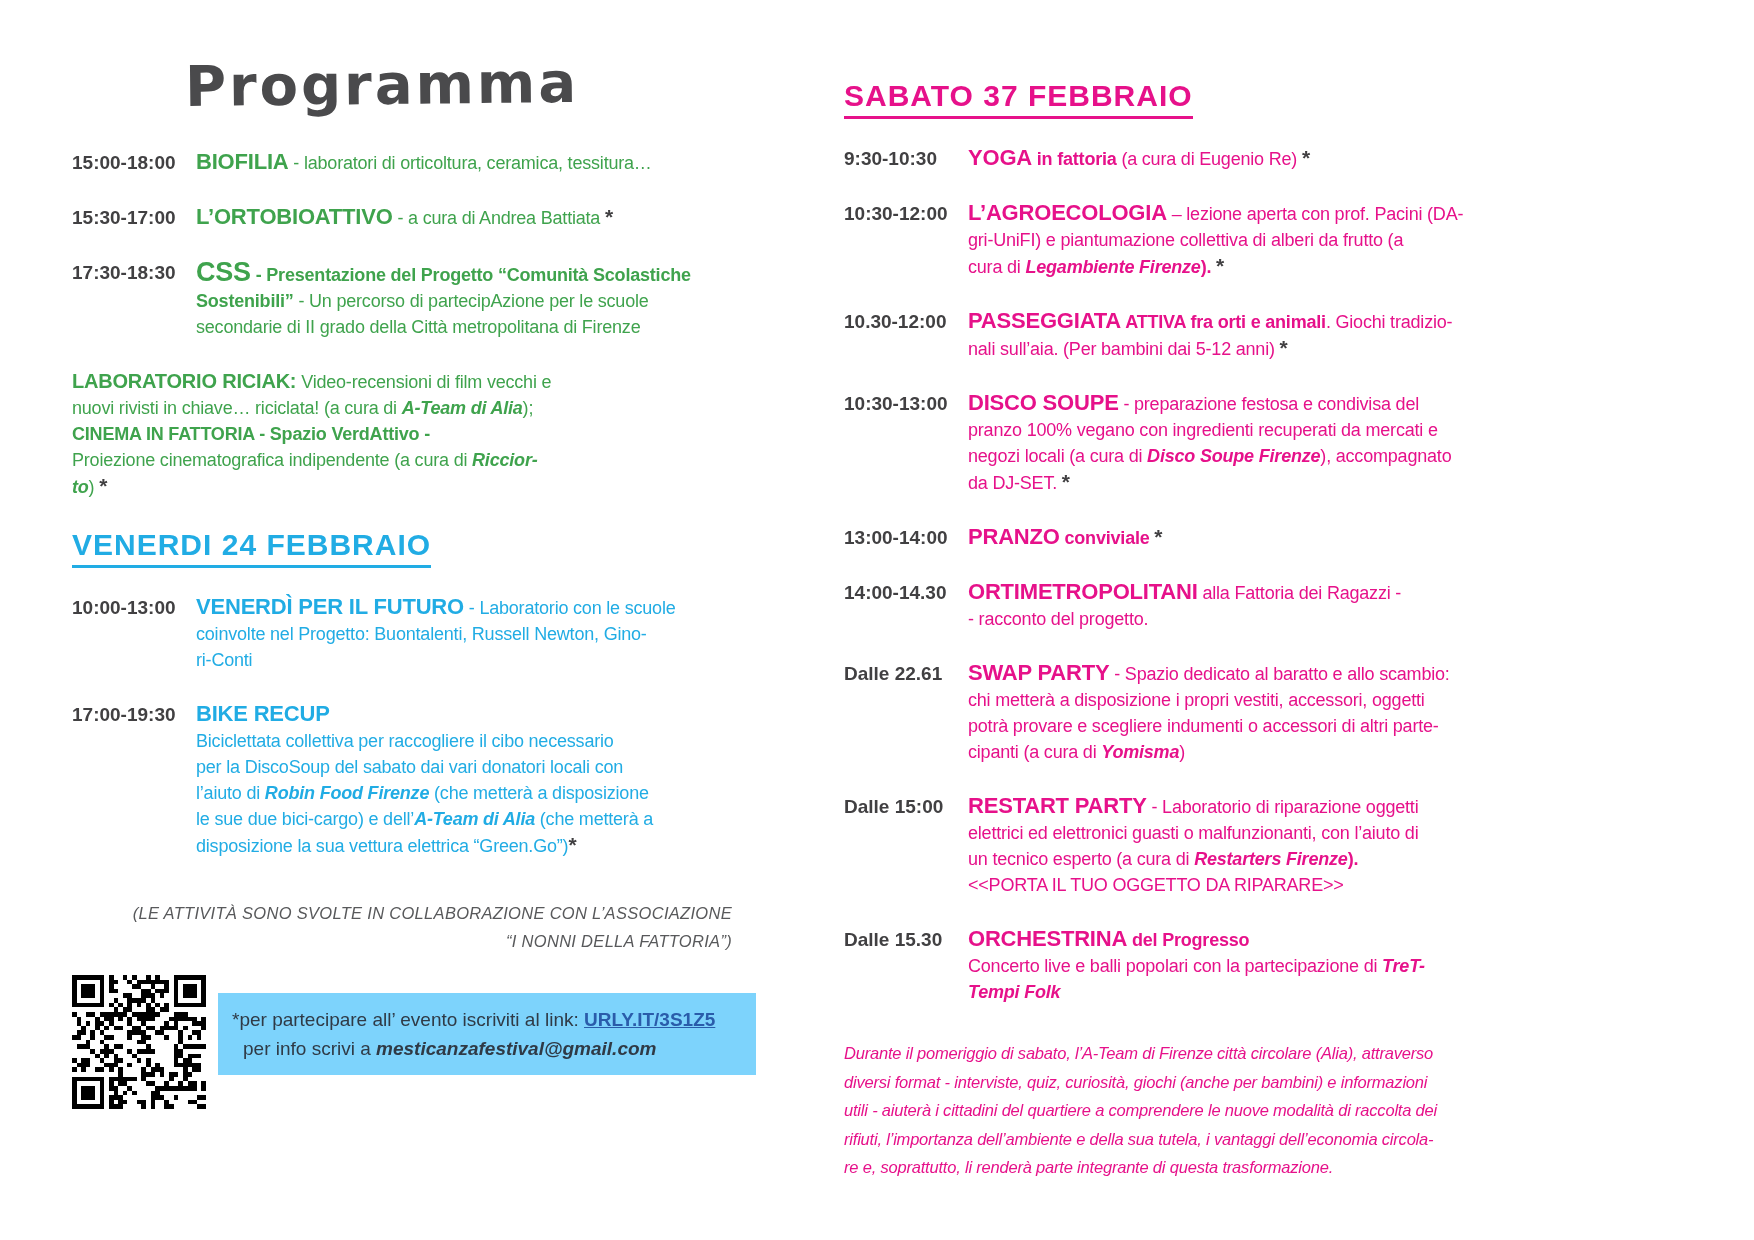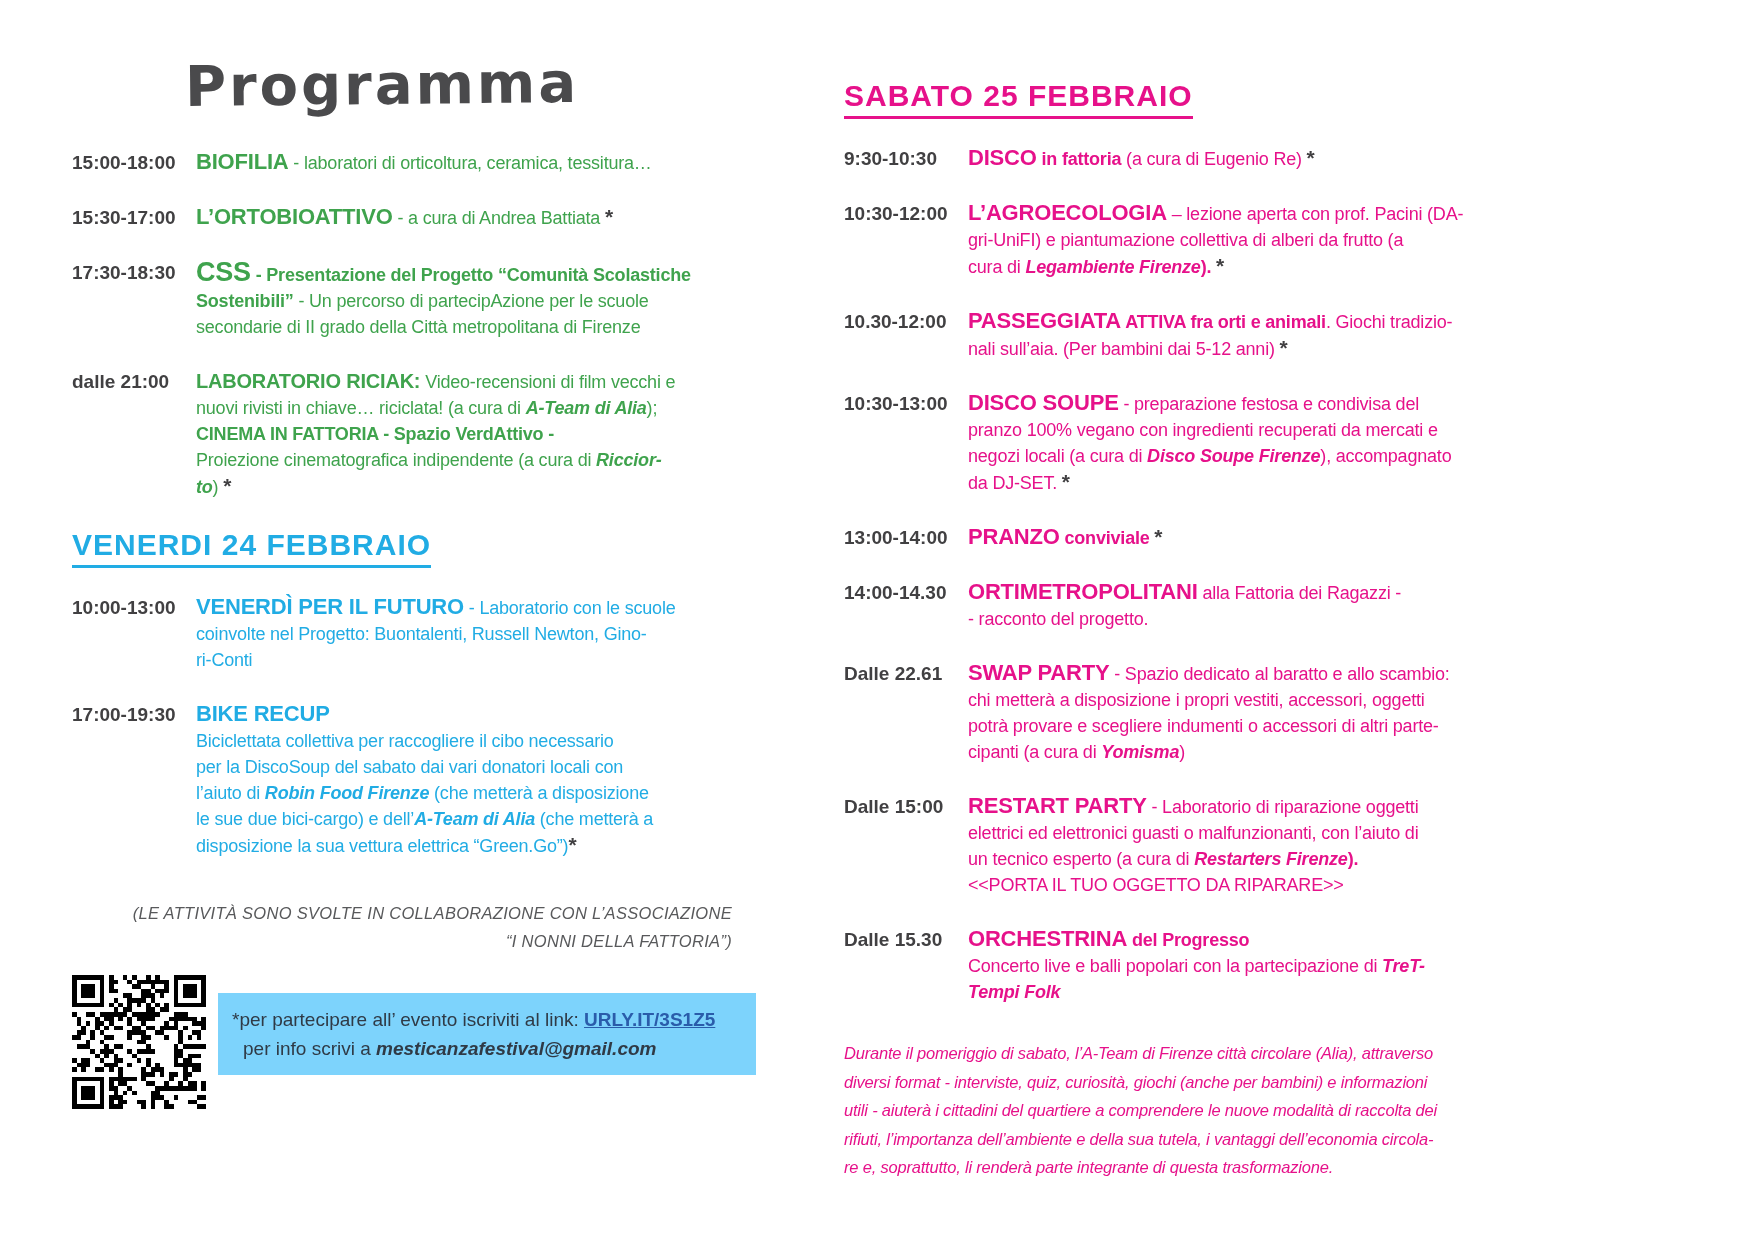--- a/index.html
+++ b/index.html
@@ -87,21 +87,20 @@
           </div>
           <div class="event-row">
             <div class="event-time">15:30-17:00</div>
             <div class="event-desc"><span class="seg-t">L’ORTOBIOATTIVO</span><span class="seg-r"> - a cura di Andrea Battiata </span><span class="seg-ast">*</span></div>
           </div>
           <div class="event-row">
             <div class="event-time">17:30-18:30</div>
             <div class="event-desc"><span class="seg-tl">CSS</span><span class="seg-b"> - Presentazione del Progetto “Comunità Scolastiche</span><br><span class="seg-b">Sostenibili” </span><span class="seg-r">- Un percorso di partecipAzione per le scuole</span><br><span class="seg-r">secondarie di II grado della Città metropolitana di Firenze</span></div>
           </div>
           <div class="event-row">
-            <div class="event-time">dalle 21:00</div>
             <div class="event-desc"><span class="seg-t2">LABORATORIO RICIAK:</span><span class="seg-r"> Video-recensioni di film vecchi e</span><br><span class="seg-r">nuovi rivisti in chiave… riciclata! (a cura di </span><span class="seg-bi">A-Team di Alia</span><span class="seg-r">);</span><br><span class="seg-b">CINEMA IN FATTORIA - Spazio VerdAttivo -</span><br><span class="seg-r">Proiezione cinematografica indipendente (a cura di </span><span class="seg-bi">Riccior-</span><br><span class="seg-bi">to</span><span class="seg-r">) </span><span class="seg-ast">*</span></div>
           </div>
         </div>
     </section>
 
     <section class="day" style="--day-color: #21ace4;">
       <h2 class="day-heading">VENERDI 24 FEBBRAIO</h2>
       <div class="events">
           <div class="event-row">
             <div class="event-time">10:00-13:00</div>
@@ -510,25 +509,25 @@
           </svg></div>
       <div class="register-box" style="background: #7dd3fc; color: rgb(47, 58, 70);">
         <div class="reg-line-1"><span>*per partecipare all’ evento iscriviti al link: </span><a class="signup-link" href="#" style="color: rgb(42, 92, 170);">URLY.IT/3S1Z5</a></div>
         <div class="reg-line-2"><span>per info scrivi a </span><span class="email">mesticanzafestival@gmail.com</span></div>
       </div>
     </div>
   </div>
 
   <div class="col-right">
     <section class="day" style="--day-color: #e6118a;">
-      <h2 class="day-heading">SABATO 25 FEBBRAIO</h2>
+      <h2 class="day-heading">SABATO 37 FEBBRAIO</h2>
       <div class="events">
           <div class="event-row">
             <div class="event-time">9:30-10:30</div>
-            <div class="event-desc"><span class="seg-t">DISCO</span><span class="seg-b"> in fattoria</span><span class="seg-r"> (a cura di Eugenio Re) </span><span class="seg-ast">*</span></div>
+            <div class="event-desc"><span class="seg-t">YOGA</span><span class="seg-b"> in fattoria</span><span class="seg-r"> (a cura di Eugenio Re) </span><span class="seg-ast">*</span></div>
           </div>
           <div class="event-row">
             <div class="event-time">10:30-12:00</div>
             <div class="event-desc"><span class="seg-t">L’AGROECOLOGIA</span><span class="seg-r"> – lezione aperta con prof. Pacini (DA-</span><br><span class="seg-r">gri-UniFI) e piantumazione collettiva di alberi da frutto (a</span><br><span class="seg-r">cura di </span><span class="seg-bi">Legambiente Firenze</span><span class="seg-b">). </span><span class="seg-ast">*</span></div>
           </div>
           <div class="event-row">
             <div class="event-time">10.30-12:00</div>
             <div class="event-desc"><span class="seg-t">PASSEGGIATA</span><span class="seg-b"> ATTIVA fra orti e animali</span><span class="seg-r">. Giochi tradizio-</span><br><span class="seg-r">nali sull’aia. (Per bambini dai 5-12 anni) </span><span class="seg-ast">*</span></div>
           </div>
           <div class="event-row">

